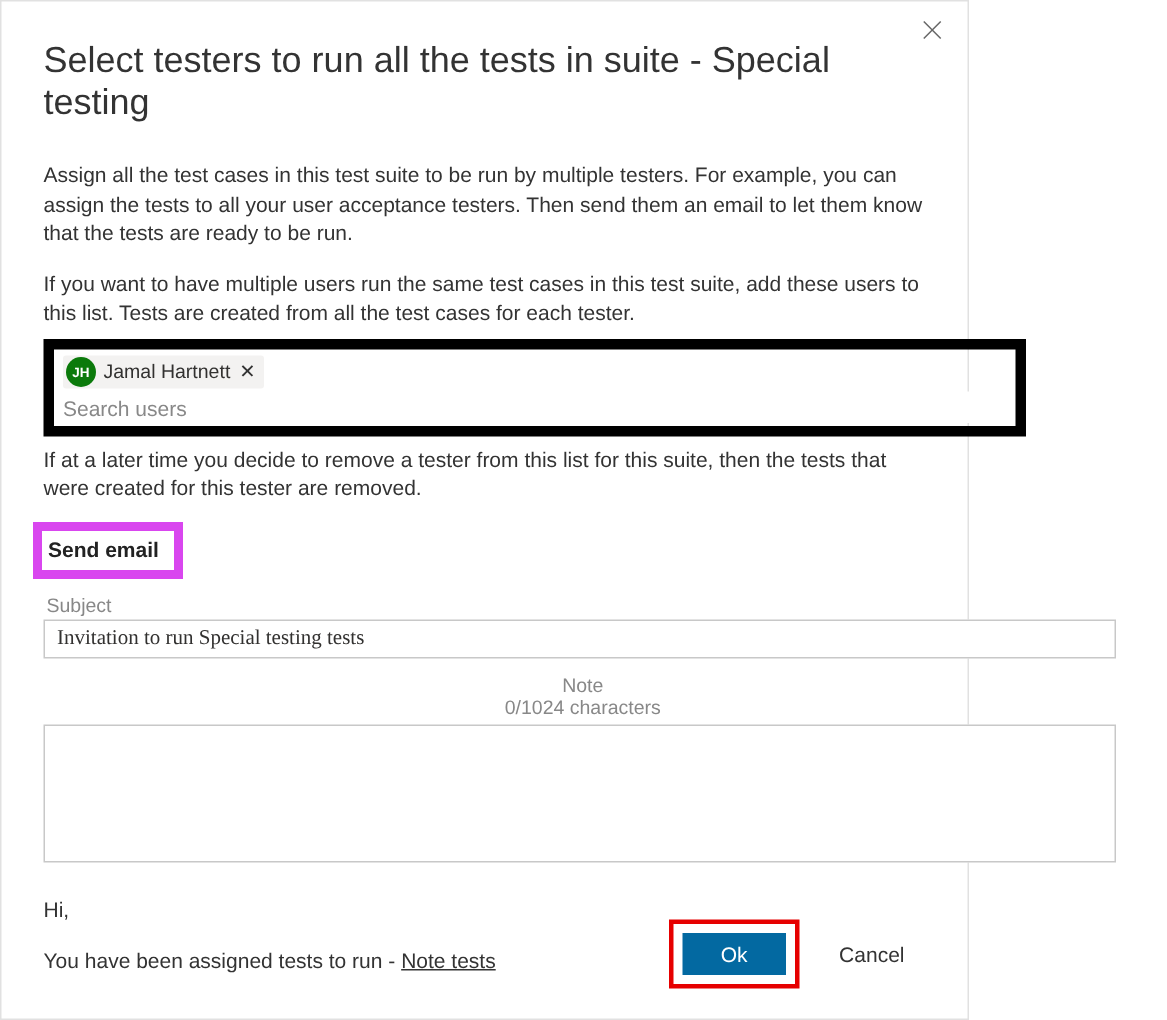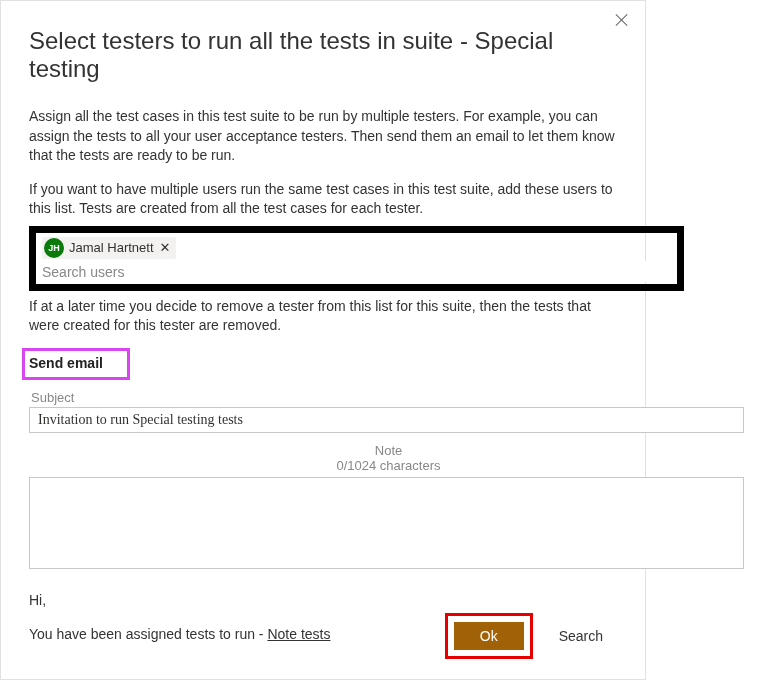--- a/index.html
+++ b/index.html
@@ -107,22 +107,22 @@
   .search-input::placeholder { color: #888; }
 
   .remove-note {
     font-size: 14px;
     color: #333;
     margin: 6px 0 12px 0;
     line-height: 1.4;
   }
 
   .highlight-red {
-    border: 3px solid #d946ef;
-    padding: 4px 24px 4px 4px;
+    border: 6px solid #d946ef;
+    padding: 4px 10px 4px 4px;
     display: inline-block;
     margin-left: -7px;
   }
   .checkbox-row {
     display: flex;
     align-items: center;
     margin-top: 2px;
     color: #666;
     font-size: 14px;
   }
@@ -176,21 +176,21 @@
     display: flex;
     align-items: center;
     gap: 12px;
   }
   .ok-wrap {
     border: 3px solid #e60000;
     padding: 6px;
     display: inline-block;
   }
   button.ok {
-    background: #a16207;
+    background: #0369a1;
     color: #fff;
     border: none;
     padding: 6px 26px;
     font-size: 14px;
     cursor: pointer;
   }
   button.cancel {
     background: #fff;
     border: none;
     color: #333;
@@ -240,16 +240,16 @@
 
   <div class="body-text">Hi,</div>
   <div class="body-text" style="margin-top:18px;">
     <span>You have been assigned tests to run - </span><a href="#">Note tests</a>
   </div>
 
   <div class="button-row">
     <span class="ok-wrap">
       <button class="ok">Ok</button>
     </span>
-    <button class="cancel">Search</button>
+    <button class="cancel">Cancel</button>
   </div>
 
 </div>
 
 </body></html>

